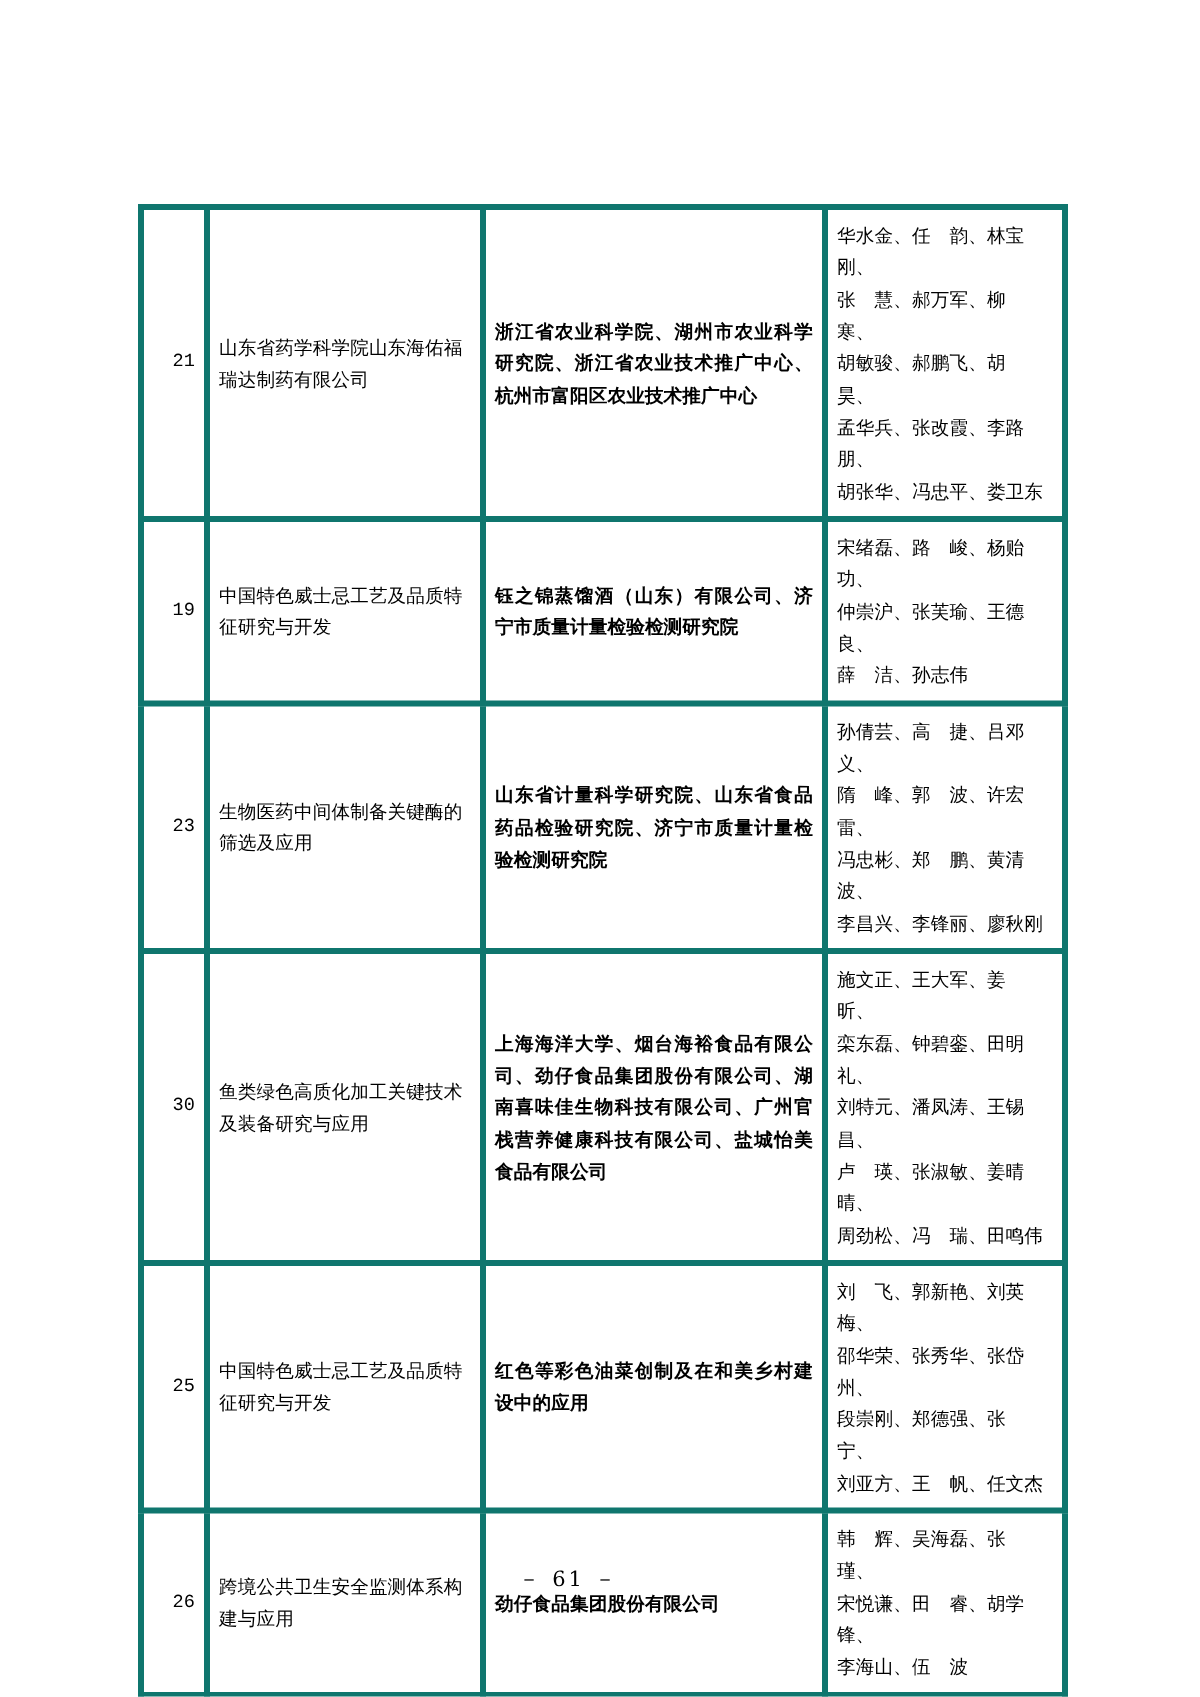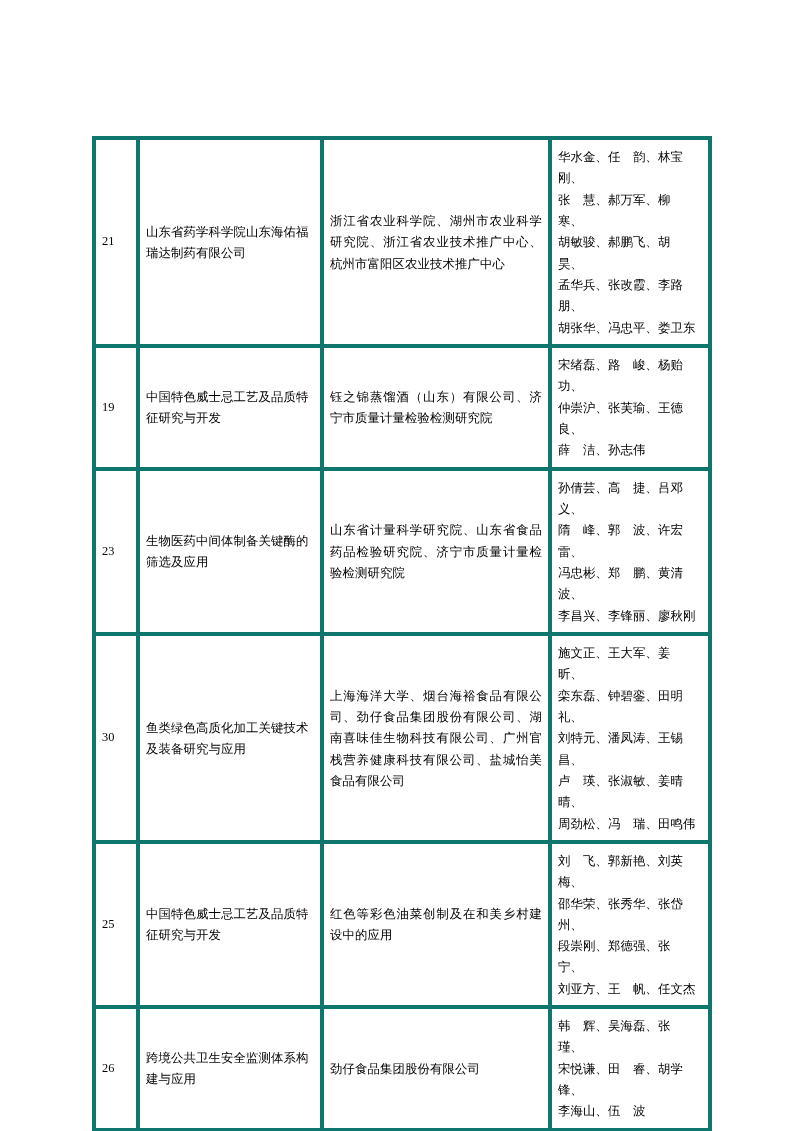--- a/index.html
+++ b/index.html
@@ -48,37 +48,38 @@
     letter-spacing: 0.1px;
   }
 
   
   col.c-no    { width: 44px; }
   col.c-title { width: 184px; }
   col.c-org   { width: 228px; }
   col.c-names { width: 160px; }
 
   td.no {
-    text-align: left;
-    font-family: Liberation Serif, serif;
+    text-align: right;
+    font-family: Liberation Mono, monospace;
     font-size: 13px;
     padding: 4px 2px;
   }
 
   td.title {
     text-align: left;
     padding-left: 10px;
     padding-right: 6px;
   }
 
   td.org {
     text-align: justify;
     text-justify: inter-character;
     padding-left: 9px;
     padding-right: 7px;
+    font-weight: bold;
   }
 
   td.names {
     text-align: left;
     padding-left: 9px;
     padding-right: 5px;
     white-space: pre-line;
   }
 
   .footer {
@@ -177,14 +178,15 @@
 曹亮亮、姚军华、黄锡志、
 李　芳、江德权、钟海英、
 陈丽萍、杨鸯鸯、陈银根、
 翁丽青、周锦连、王来亮</td>
         </tr>
 
       </tbody>
     </table>
   </div>
 
+  <div class="footer">－ 61 －</div>
 
 </div>
 
 </body></html>

